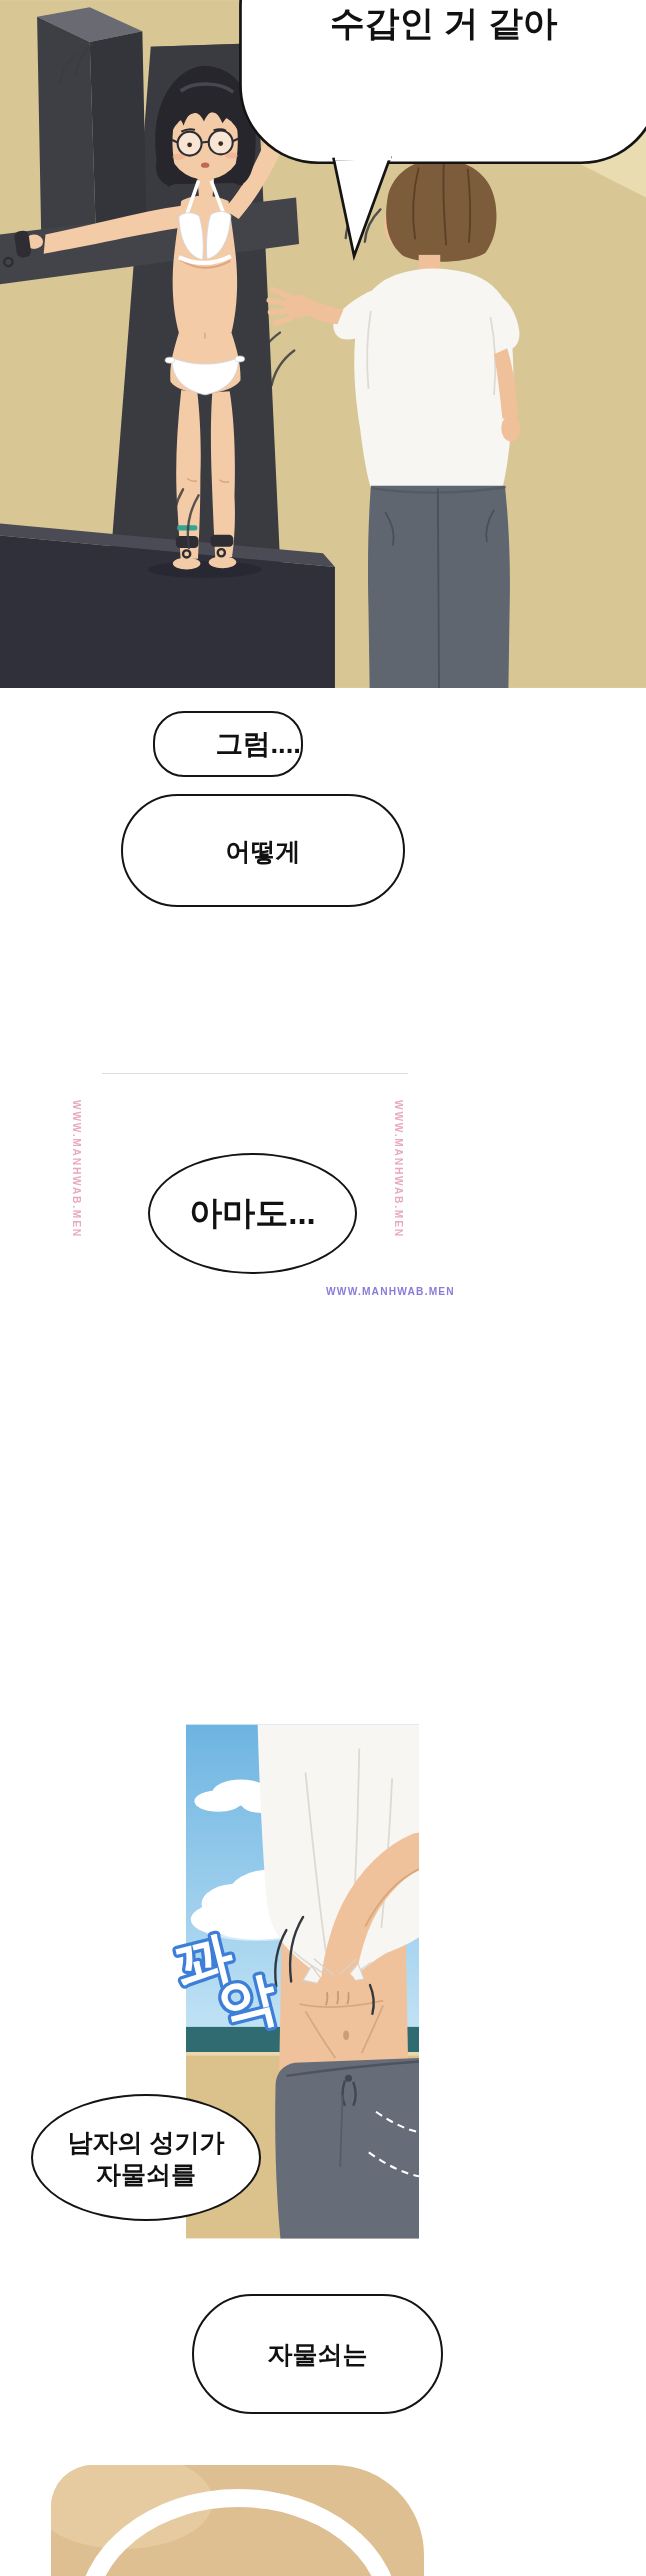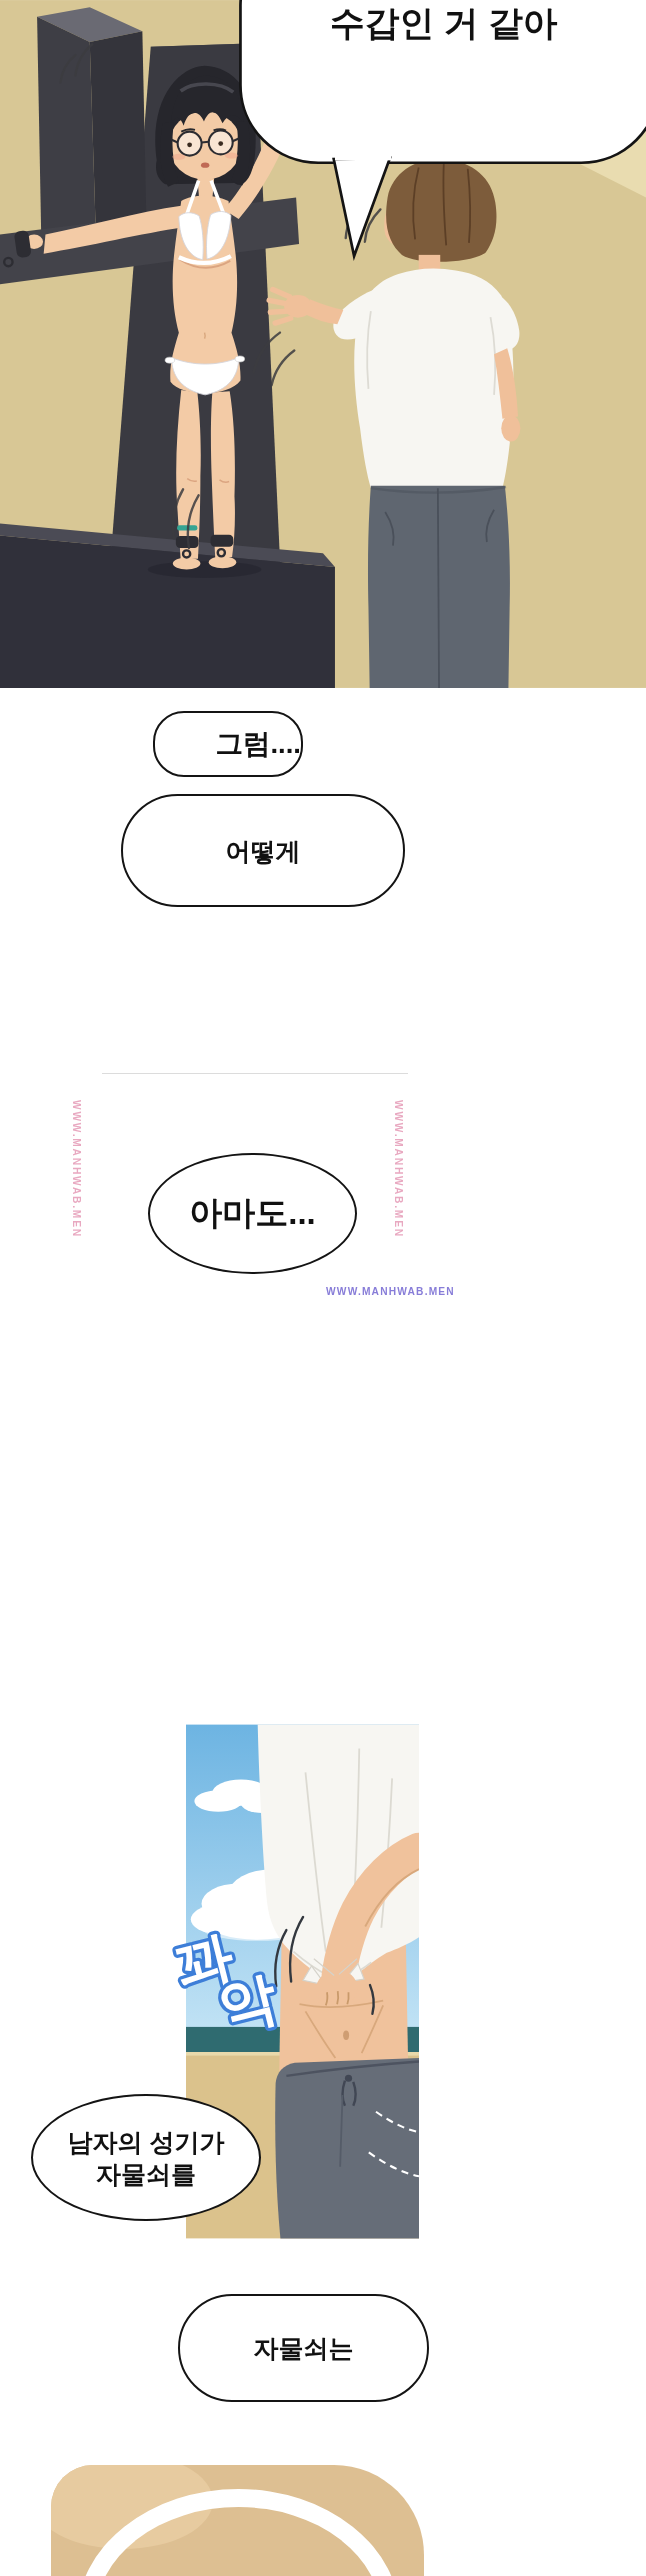--- a/index.html
+++ b/index.html
@@ -14,21 +14,21 @@
   .bubble{
     position:absolute;background:#fff;border:2.4px solid #141414;
     display:flex;flex-direction:column;align-items:center;justify-content:center;
     text-align:center;font-weight:600;line-height:1.28;color:#111;
     box-sizing:border-box;
   }
   #b-then {left:153px;top:711px;width:150px;height:66px;border-radius:31px;font-size:27.5px;align-items:flex-end;}
   #b-how  {left:121px;top:794px;width:284px;height:113px;border-radius:57px;font-size:25px;}
   #b-maybe{left:148px;top:1153px;width:209px;height:121px;border-radius:50%;font-size:33px;}
   #b-key  {left:31px; top:2094px;width:230px;height:127px;border-radius:50%;font-size:25px;align-items:center;}
-  #b-lock {left:178px;top:2294px;width:251px;height:108px;border-radius:68px;font-size:25px;align-items:center;}
+  #b-lock {left:192px;top:2294px;width:251px;height:120px;border-radius:68px;font-size:25px;align-items:center;}
   
   .wm-v{
     position:absolute;color:#e59ab6;font-size:10.2px;font-weight:700;
     letter-spacing:1.8px;writing-mode:vertical-rl;opacity:.85;
   }
   #wm-left {left:71px;top:1100px;}
   #wm-right{left:393px;top:1100px;}
   #wm-center{
     position:absolute;left:326px;top:1286px;color:#7b6fd4;
     font-size:10.2px;font-weight:700;letter-spacing:1.2px;opacity:.9;

